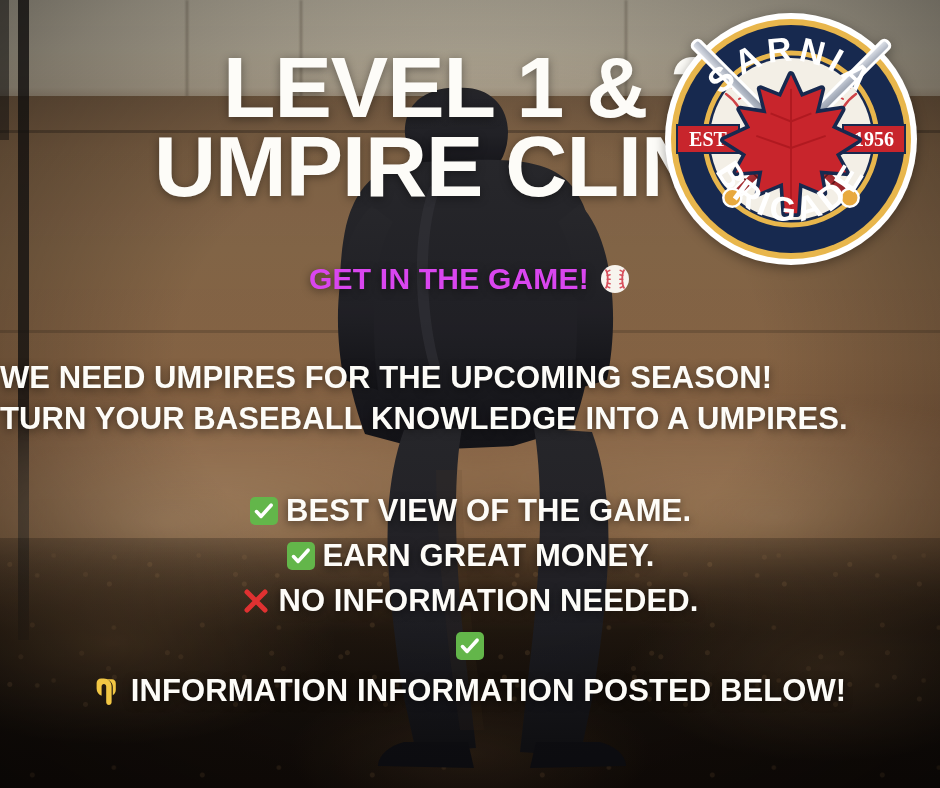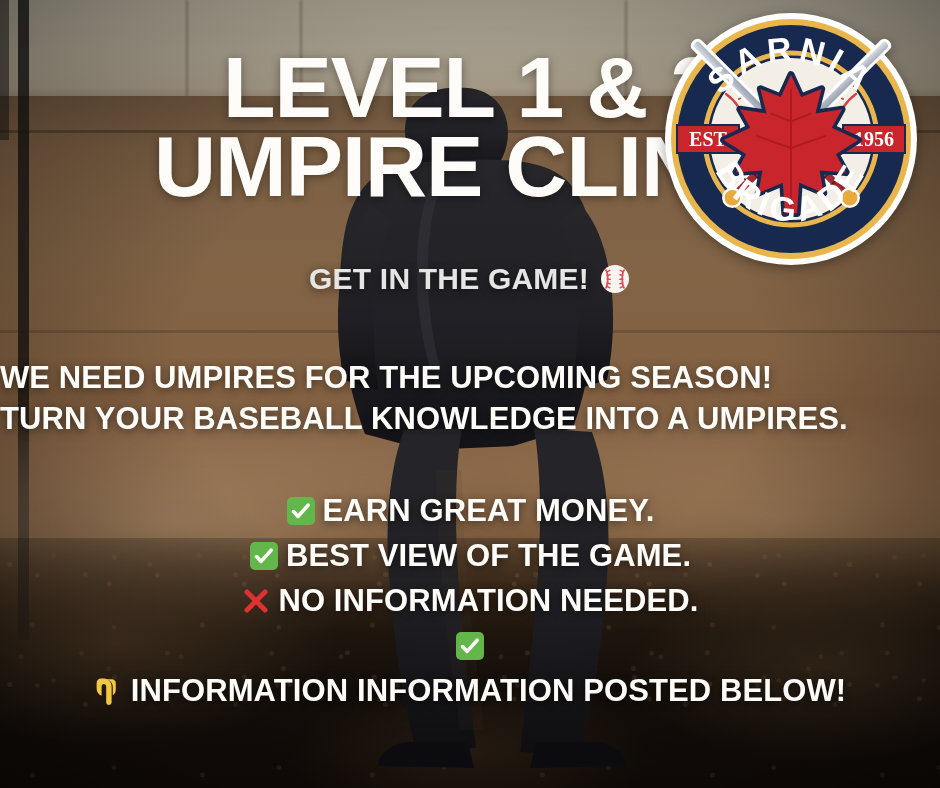--- a/index.html
+++ b/index.html
@@ -116,21 +116,21 @@
     text-shadow:0 2px 10px rgba(0,0,0,.38);
     transform:scaleX(1.0);
   }
   .headline .l1 { display:block; }
   .headline .l2 { display:block; }
   #headline { top:48px; }
 
   .tagline {
     position:absolute; left:0; width:940px; top:262px;
     text-align:center;
-    color:#e5e5e5;
+    color:#d946ef;
     font-weight:700;
     font-size:30px;
     letter-spacing:.2px;
     text-shadow:0 2px 8px rgba(0,0,0,.5);
     display:flex; align-items:center; justify-content:center; gap:10px;
   }
 
   .pitch {
     position:absolute; left:0; width:940px; top:358px;
     color:#fdfcf8;
@@ -244,29 +244,29 @@
       <span>TURN YOUR BASEBALL KNOWLEDGE INTO A UMPIRES.</span>
     </div>
 
     <div class="bullets">
 
       <div class="bullet">
         <svg class="ico" width="30" height="30" viewBox="0 0 30 30">
           <rect x="1" y="1" width="28" height="28" rx="5" fill="#63b64a"></rect>
           <path d="M7.5 15.6l4.6 4.8 10-11.2" stroke="#ffffff" stroke-width="3.6" fill="none" stroke-linecap="round" stroke-linejoin="round"></path>
         </svg>
-        <span class="btxt">EARN GREAT MONEY.</span>
+        <span class="btxt">BEST VIEW OF THE GAME.</span>
       </div>
 
       <div class="bullet">
         <svg class="ico" width="30" height="30" viewBox="0 0 30 30">
           <rect x="1" y="1" width="28" height="28" rx="5" fill="#63b64a"></rect>
           <path d="M7.5 15.6l4.6 4.8 10-11.2" stroke="#ffffff" stroke-width="3.6" fill="none" stroke-linecap="round" stroke-linejoin="round"></path>
         </svg>
-        <span class="btxt">BEST VIEW OF THE GAME.</span>
+        <span class="btxt">EARN GREAT MONEY.</span>
       </div>
 
       <div class="bullet">
         <svg class="ico" width="30" height="30" viewBox="0 0 30 30">
           <path d="M6 6L24 24M24 6L6 24" stroke="#e03131" stroke-width="5" stroke-linecap="round"></path>
         </svg>
         <span class="btxt">NO INFORMATION NEEDED.</span>
       </div>
 
       <div class="bullet">

